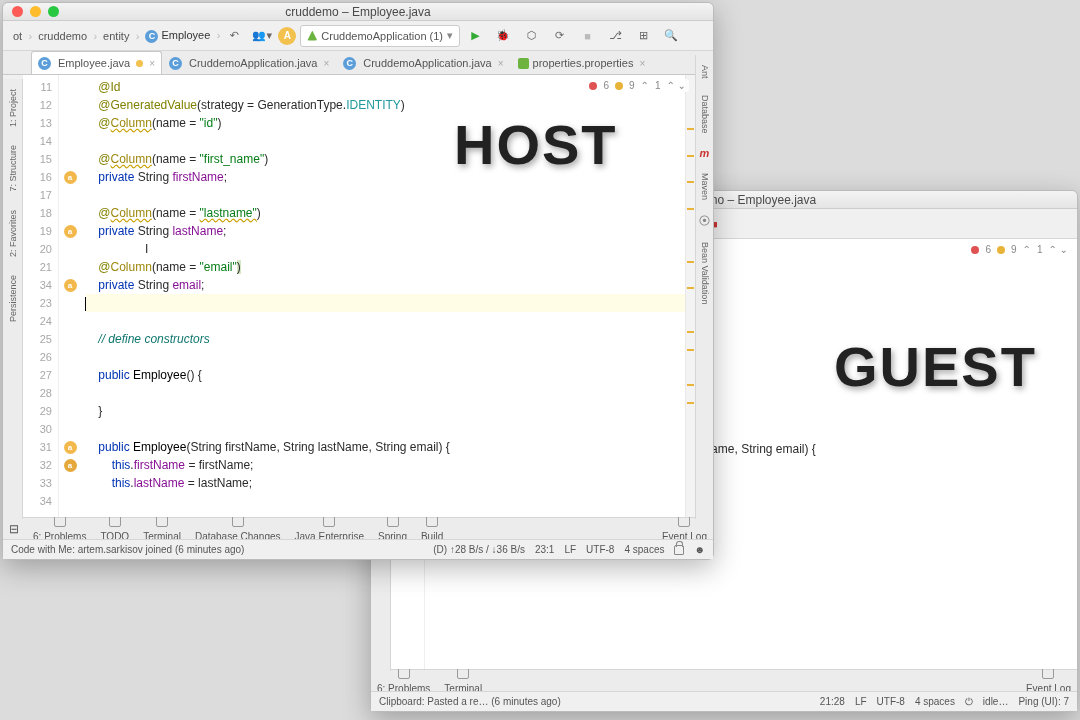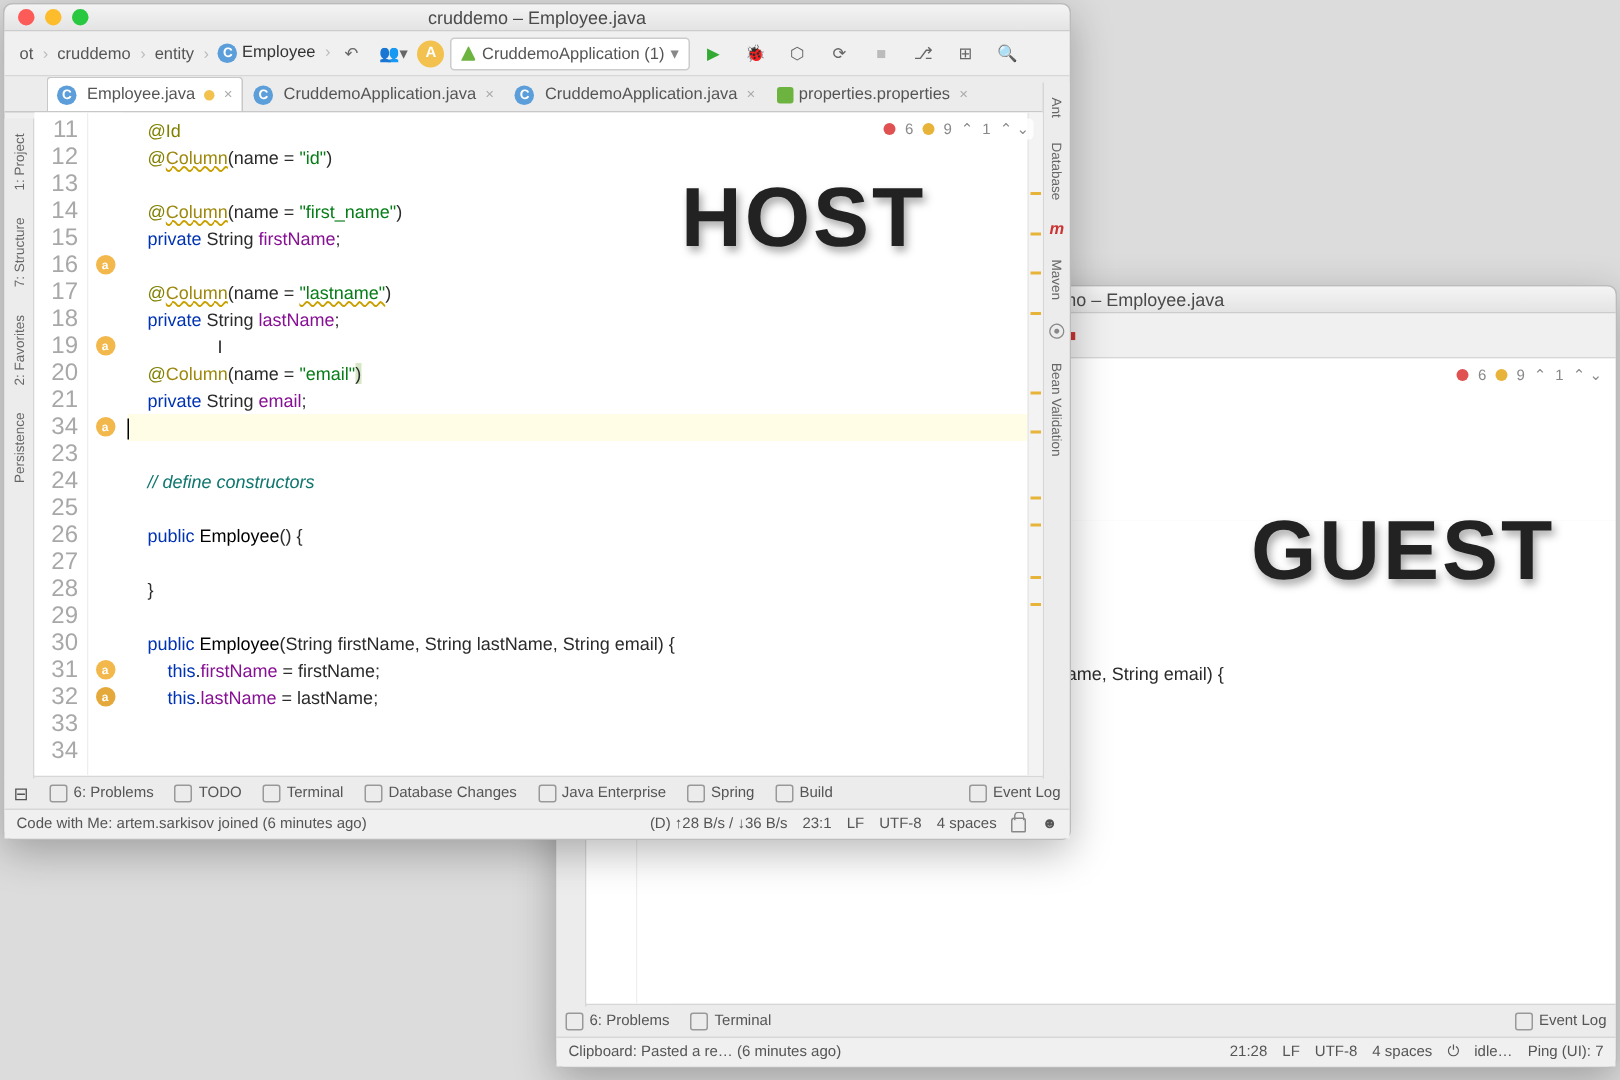--- a/index.html
+++ b/index.html
@@ -31,39 +31,39 @@
 .tab.active { background:#fff; border-color:#c8c8c8; border-radius:3px 3px 0 0; }
 .tab .cl { color:#aaa; font-size:10px; margin-left:2px; }
 .dot-y { width:7px; height:7px; border-radius:50%; background:#f2c14e; display:inline-block; margin-left:2px; }
 
 .toolstripL { position:absolute; left:0; top:76px; bottom:40px; width:20px; background:#ececec; border-right:1px solid #d6d6d6; display:flex; flex-direction:column; align-items:center; gap:14px; padding-top:8px; font-size:9px; color:#666; }
 .toolstripL .v { writing-mode:vertical-rl; transform:rotate(180deg); cursor:pointer; padding:2px 0; }
 .toolstripR { position:absolute; right:0; top:52px; bottom:40px; width:18px; background:#ececec; border-left:1px solid #d6d6d6; display:flex; flex-direction:column; align-items:center; gap:12px; padding-top:8px; font-size:9px; color:#666; }
 .toolstripR .v { writing-mode:vertical-rl; cursor:pointer; padding:2px 0; }
 
 .editor-wrap { flex:1; display:flex; background:#fff; margin-left:20px; margin-right:18px; position:relative; overflow:hidden; }
-.gutter-ln { width:36px; background:#fff; color:#a8a8a8; font-family:Menlo,Consolas,monospace; font-size:16px; text-align:right; padding:3px 6px 0 0; border-right:1px solid #eee; user-select:none; }
+.gutter-ln { width:36px; background:#fff; color:#a8a8a8; font-family:Menlo,Consolas,monospace; font-size:11px; text-align:right; padding:3px 6px 0 0; border-right:1px solid #eee; user-select:none; }
 .gutter-ln div { height:18px; line-height:18px; }
 .gutter-ic { width:22px; background:#fff; font-family:Menlo,monospace; font-size:10px; padding-top:3px; }
 .gutter-ic div { height:18px; line-height:18px; text-align:center; }
 .gm { width:13px; height:13px; display:inline-block; background:#f2b84b; border-radius:50%; color:#fff; font-size:8px; line-height:13px; font-weight:bold; }
 .gm2 { background:#e4a93a; }
 .code { flex:1; padding:3px 4px 0 4px; font-family:Menlo,Consolas,monospace; font-size:12px; color:#2b2b2b; position:relative; }
 .code .ln { height:18px; line-height:18px; white-space:pre; }
 .code .cur { background:#fffde5; }
 .kw { color:#0033b3; } .ann { color:#808000; } .ann-id { color:#9e880d; } .str { color:#067d17; } .fld { color:#871094; } .cmnt{color:#0f766e; font-style:italic;} .cls{color:#000;} .typ{color:#20999d;} .caret{border-left:1px solid #000; animation:blink 1s infinite; display:inline-block; height:14px; vertical-align:middle;}
 @keyframes blink{50%{opacity:0}}
 .inspections { position:absolute; top:4px; right:6px; font-size:10px; color:#888; display:flex; align-items:center; gap:6px; z-index:3; background:rgba(255,255,255,.8); padding:1px 3px; border-radius:3px;}
 .err-dot{width:8px;height:8px;border-radius:50%;background:#e05252;display:inline-block;} .warn-dot{width:8px;height:8px;border-radius:50%;background:#e8b339;display:inline-block;}
 .error-stripe{position:absolute; right:0; top:0; bottom:0; width:10px; background:#f3f3f3; border-left:1px solid #e8e8e8;}
 .error-stripe .m{position:absolute; left:1px; right:1px; height:2px;}
 .m.y{background:#e8b339;}
 
 .toolwin-bar { height:22px; display:flex; align-items:center; padding:0 6px; gap:14px; background:#ececec; border-top:1px solid #d6d6d6; font-size:10px; color:#555; }
-.toolwin-bar .btn{display:flex;align-items:center;gap:4px;cursor:pointer;}
+.toolwin-bar .btn{display:flex;align-items:center;gap:4px;cursor:pointer;flex-direction:column;}
 .twi{width:12px;height:12px;display:inline-block;border:1px solid #999;border-radius:2px;}
 
 .status { height:20px; display:flex; align-items:center; padding:0 8px; gap:10px; background:#f0f0f0; border-top:1px solid #d6d6d6; font-size:10px; color:#555; }
 .status .spacer{flex:1;}
 .lock{width:10px;height:10px;display:inline-block;border:1px solid #888;border-radius:2px 2px 1px 1px;position:relative;}
 .lock::before{content:"";position:absolute;top:-5px;left:1px;width:5px;height:5px;border:1px solid #888;border-bottom:none;border-radius:3px 3px 0 0;}
 
 
 .biglabel{position:absolute; font-size:56px; font-weight:900; color:#222; text-shadow:2px 3px 6px rgba(0,0,0,.35); letter-spacing:2px; z-index:5; pointer-events:none;}
 .biglabel.hostlbl{left:454px; top:112px;}
@@ -301,20 +301,21 @@
         <div></div>
         <div></div>
         <div></div>
         <div><span class="gm">a</span><span class="gm gm2">a</span></div>
         <div></div>
         <div></div>
         <div></div>
     </div>
     <div class="code">
 <div class="ln">    <span class="ann">@Id</span></div>
+<div class="ln">    <span class="ann">@GeneratedValue</span><span>(strategy = GenerationType.</span><span class="typ">IDENTITY</span><span>)</span></div>
 <div class="ln">    <span class="ann">@</span><span class="ann-id" style="text-decoration:underline wavy #c8a000;">Column</span><span>(name = </span><span class="str">"id"</span><span>)</span></div>
 <div class="ln"></div>
 <div class="ln">    <span class="ann">@</span><span class="ann-id" style="text-decoration:underline wavy #c8a000;">Column</span><span>(name = </span><span class="str">"first_name"</span><span>)</span></div>
 <div class="ln">    <span class="kw">private </span><span>String </span><span class="fld">firstName</span><span>;</span></div>
 <div class="ln"></div>
 <div class="ln">    <span class="ann">@</span><span class="ann-id" style="text-decoration:underline wavy #c8a000;">Column</span><span>(name = </span><span class="str" style="text-decoration:underline wavy #c8a000;">"lastname"</span><span>)</span></div>
 <div class="ln">    <span class="kw">private </span><span>String </span><span class="fld">lastName</span><span>;</span></div>
 <div class="ln">                  I</div>
 <div class="ln">    <span class="ann">@</span><span class="ann-id">Column</span><span>(name = </span><span class="str">"email"</span><span style="background:#d6e7c6;">)</span></div>
 <div class="ln">    <span class="kw">private </span><span>String </span><span class="fld">email</span><span>;</span></div>

